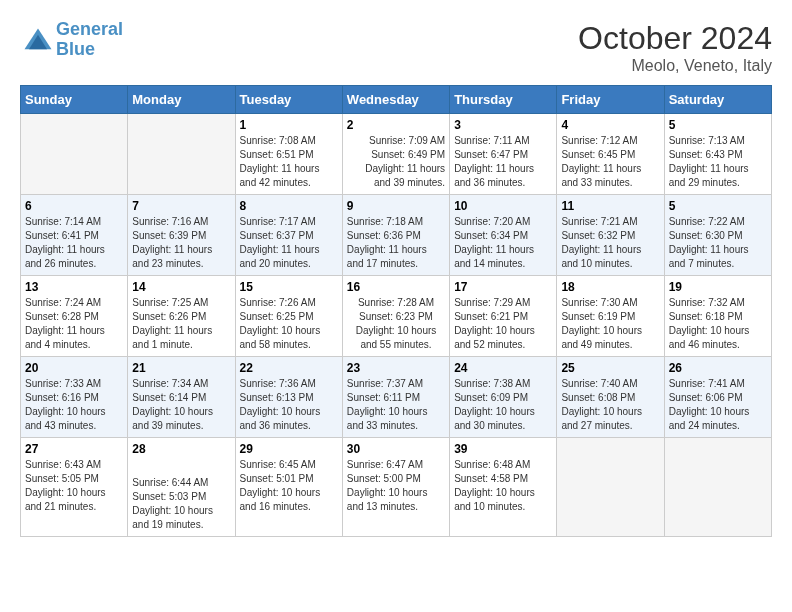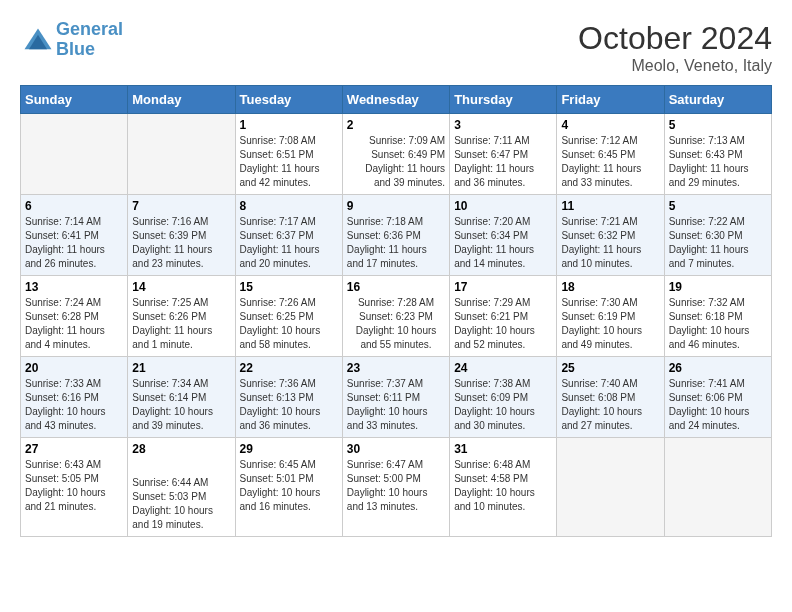--- a/index.html
+++ b/index.html
@@ -304,21 +304,21 @@
 Sunset: 5:01 PM
 Daylight: 10 hours and 16 minutes.</div>
         </td>
         <td>
           <div class="day-num">30</div>
           <div class="day-info" style="white-space: pre-line;">Sunrise: 6:47 AM
 Sunset: 5:00 PM
 Daylight: 10 hours and 13 minutes.</div>
         </td>
         <td>
-          <div class="day-num">31</div>
+          <div class="day-num">39</div>
           <div class="day-info" style="white-space: pre-line;">Sunrise: 6:48 AM
 Sunset: 4:58 PM
 Daylight: 10 hours and 10 minutes.</div>
         </td>
         <td class="empty"></td>
         <td class="empty"></td>
       </tr>
     </tbody>
 </table>
 

